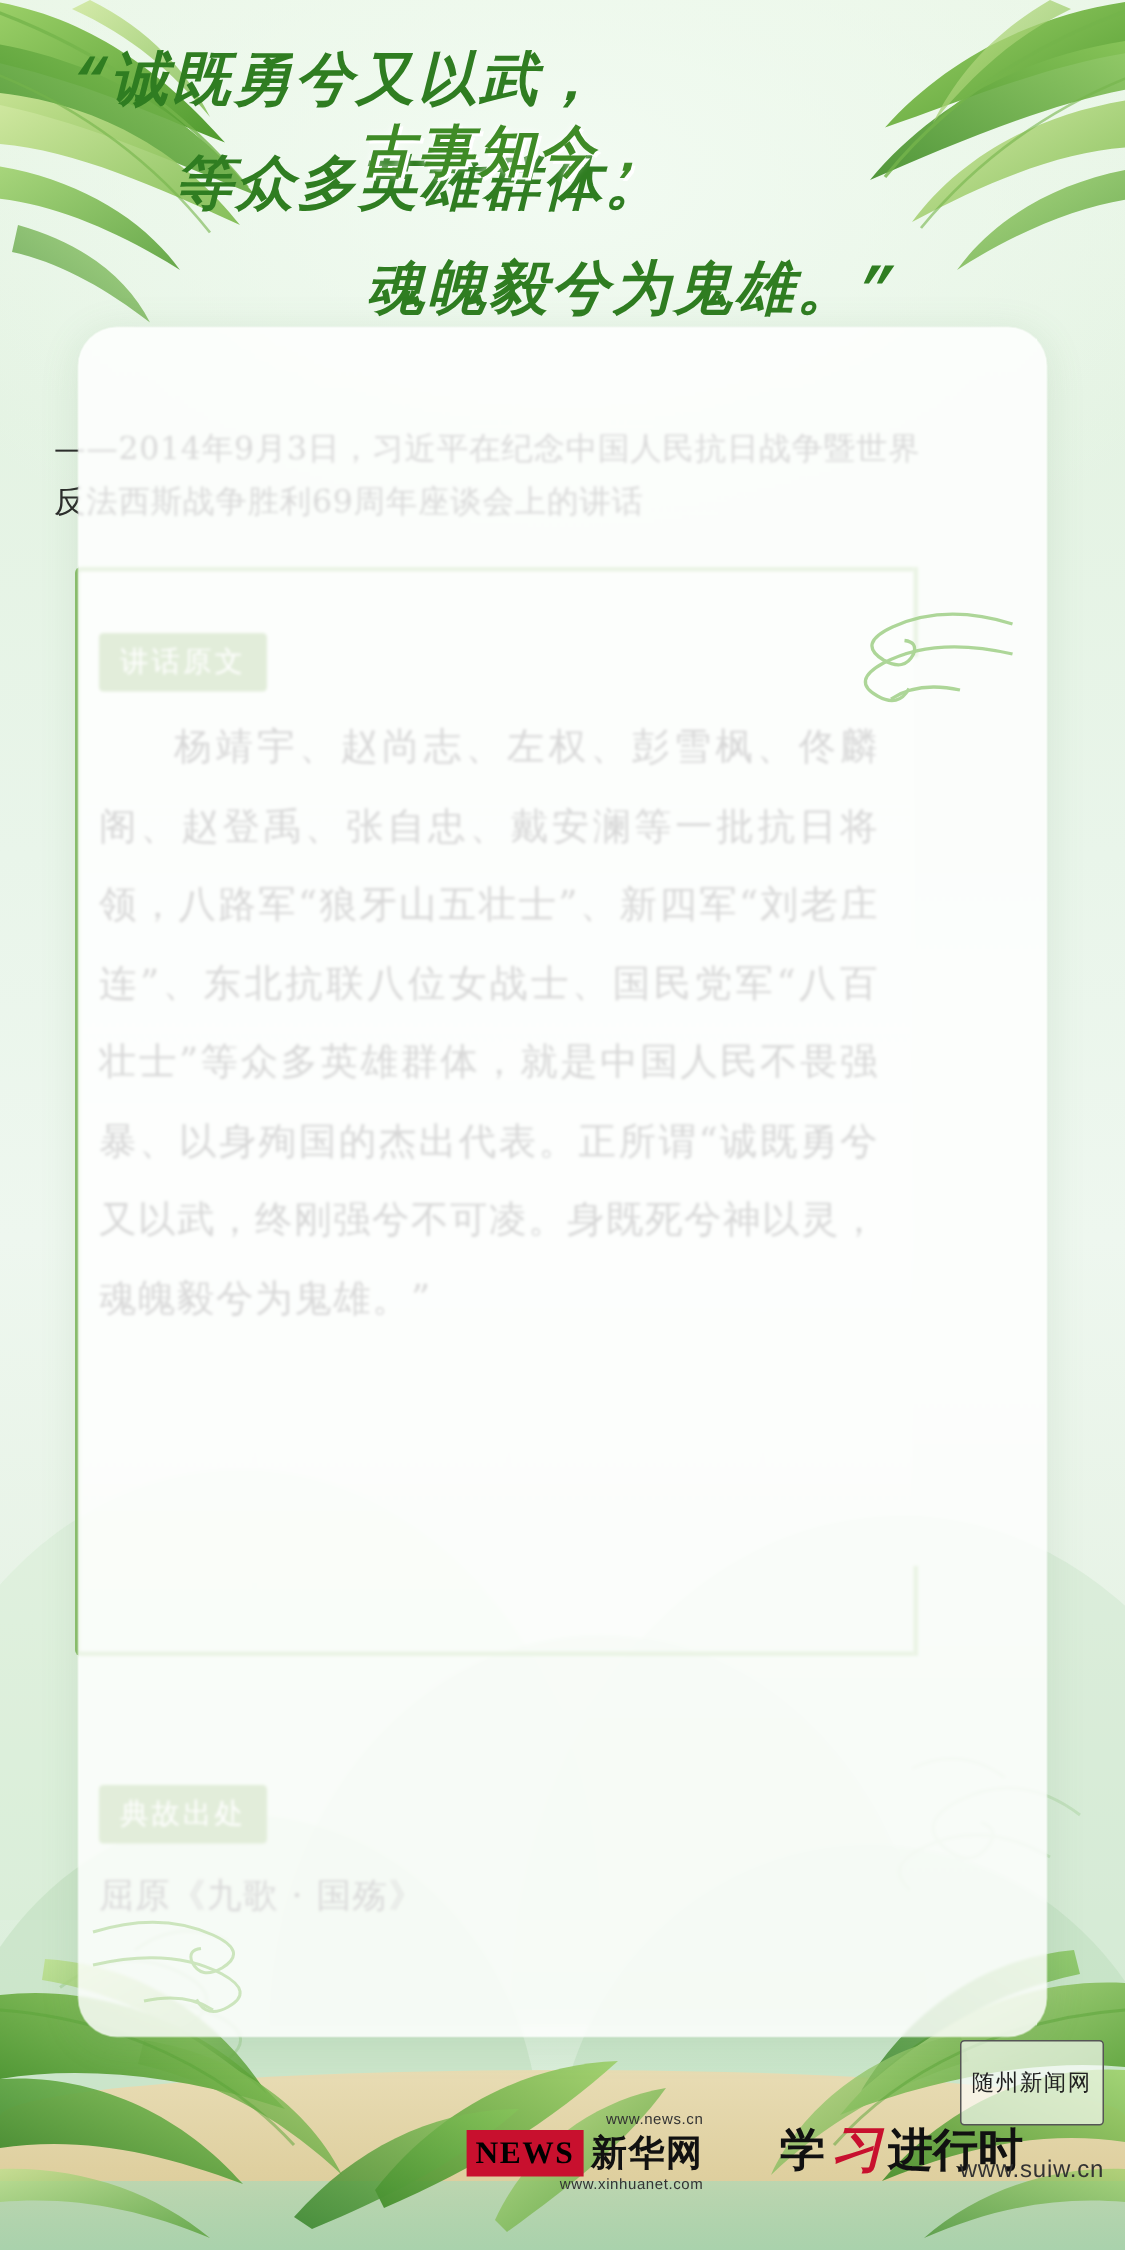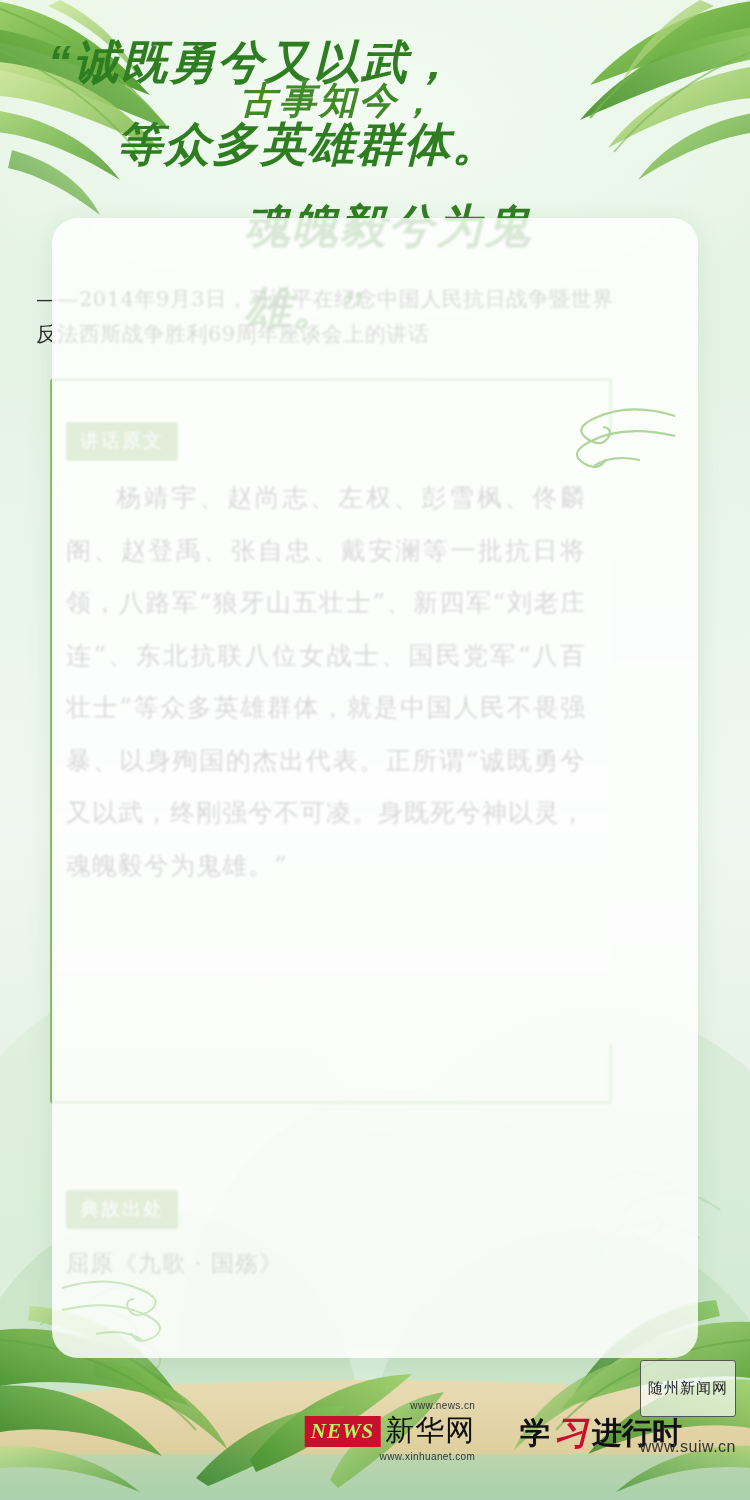--- a/index.html
+++ b/index.html
@@ -90,25 +90,25 @@
     box-shadow: 0 4px 26px rgba(90,140,90,.14);
     z-index: 5;
     backdrop-filter: blur(1px);
   }
 
   .quote {
     position: absolute;
     left: 38px;
     top: 22px;
     width: 600px;
-    font-family: Liberation Sans, sans-serif;
+    font-family: Liberation Mono, monospace;
     font-style: italic;
     font-weight: bold;
     color: #2f7d21;
-    font-size: 46px;
+    font-size: 39px;
     letter-spacing: 2px;
     line-height: 1.78;
   }
   .q1 { text-align: left;  padding-left: 10px; }
   .q2 { text-align: left;  padding-left: 78px; }
   .q3 { text-align: left;  padding-left: 148px; }
   .q4 { text-align: left;  padding-left: 206px; }
 
   .attribution {
     position: absolute;
@@ -219,39 +219,38 @@
     position: absolute;
     left: 390px;
     bottom: 38px;
     transform: translateX(-50%);
     display: flex;
     align-items: center;
     gap: 0;
   }
   .xh-block {
     background: #c8102e;
-    color: #bef264;
+    color: #000000;
     font-family: "Liberation Serif", serif;
     font-weight: bold;
     font-size: 21px;
     line-height: 1;
     padding: 5px 6px;
     letter-spacing: 1px;
-    font-style: italic;
   }
   .xh-url-top, .xh-url-bottom {
     font-family: "Liberation Sans", sans-serif;
     font-size: 10px;
     color: #333;
     letter-spacing: .4px;
   }
   .xh-name {
     font-family: "DejaVu Serif", "Liberation Serif", serif;
-    font-weight: normal;
-    font-size: 29px;
+    font-weight: bold;
+    font-size: 24px;
     color: #111;
     letter-spacing: 1px;
   }
 
   .xuexi {
     position: absolute;
     left: 520px;
     bottom: 44px;
     display: flex;
     align-items: center;

